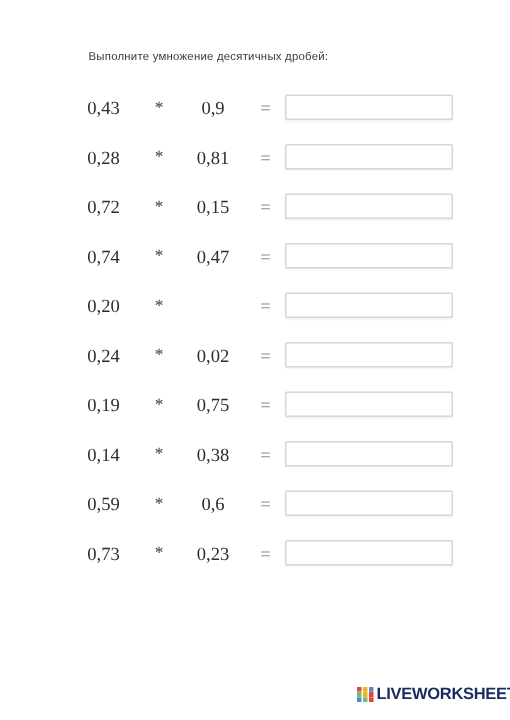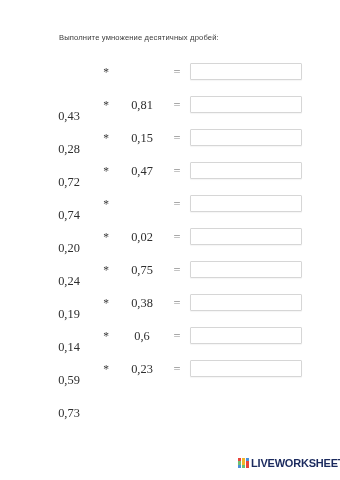--- a/index.html
+++ b/index.html
@@ -52,21 +52,21 @@
 
   .operand {
     position: absolute;
     font-family: "Liberation Serif", serif;
     font-size: 12.4px;
     color: #2e2e2e;
     top: 3px;
     text-align: center;
     white-space: nowrap;
   }
-  .operand-a { left: 45px; width: 48px; margin-top: 44px; }
+  .operand-a { left: 45px; width: 48px; }
   .operand-b { left: 118px; width: 48px; }
 
   .operator {
     position: absolute;
     left: 96px;
     width: 20px;
     top: 4px;
     text-align: center;
     font-family: "Liberation Serif", serif;
     font-size: 11.5px;
@@ -135,20 +135,21 @@
 <body>
 
 <div id="sheet">
 
   <div class="worksheet-title">Выполните умножение десятичных дробей:</div>
 
   <div class="rows">
       <div class="exercise-row">
         <span class="operand operand-a">0,43</span>
         <span class="operator">*</span>
+        <span class="operand operand-b">0,9</span>
         <span class="equals">=</span>
         <input type="text" class="answer-input" value="" style="">
       </div>
       <div class="exercise-row">
         <span class="operand operand-a">0,28</span>
         <span class="operator">*</span>
         <span class="operand operand-b">0,81</span>
         <span class="equals">=</span>
         <input type="text" class="answer-input" value="" style="">
       </div>

